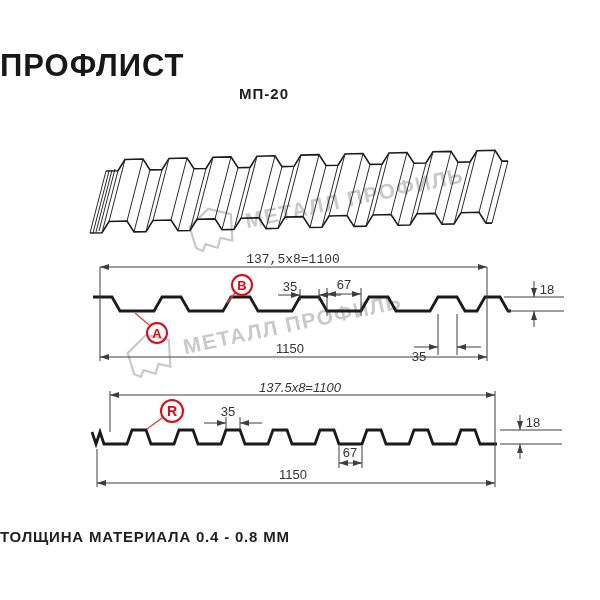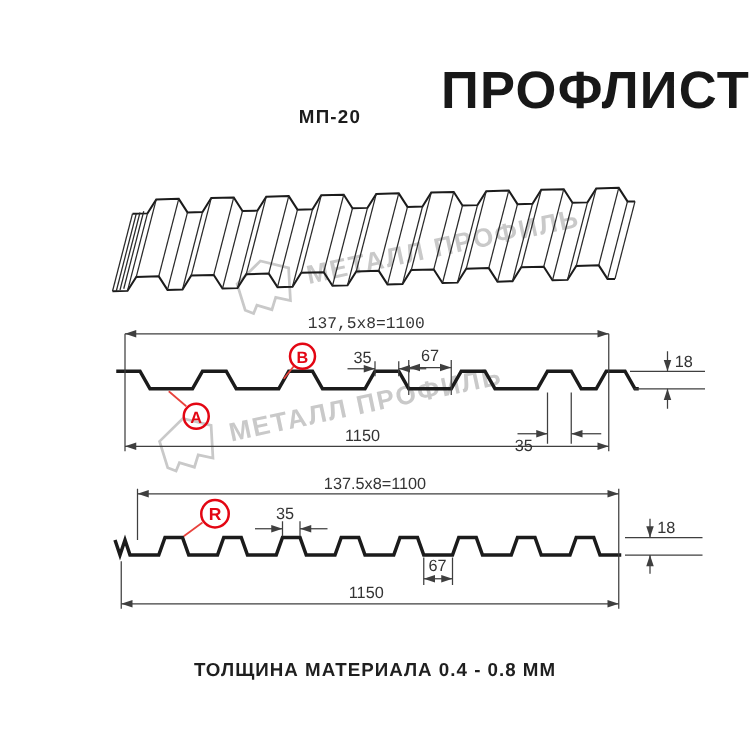--- a/index.html
+++ b/index.html
@@ -1,22 +1,22 @@
 <!DOCTYPE html>
 <html><head>
 <meta charset="utf-8">
 <style>
   html,body{margin:0;padding:0;}
   body{width:600px;height:600px;position:relative;background:#ffffff;overflow:hidden;
        font-family:"Liberation Sans",sans-serif;}
-  .title{position:absolute;left:0;top:48px;width:600px;text-align:right;
-         font-size:42px;font-weight:800;letter-spacing:1px;color:#181818;}
+  .title{position:absolute;left:0;top:48px;width:600px;text-align:left;
+         font-size:31px;font-weight:800;letter-spacing:1px;color:#181818;}
   .subtitle{position:absolute;left:0;top:85px;width:528px;text-align:center;
          font-size:15px;font-weight:600;letter-spacing:1px;color:#1c1c1c;}
-  .footer{position:absolute;left:0;top:528px;width:600px;text-align:center;
+  .footer{position:absolute;left:0;top:528px;width:600px;
          font-size:15px;font-weight:600;letter-spacing:0.8px;color:#1f1f1f;}
   .dim{position:absolute;font-size:13px;color:#343434;white-space:nowrap;
        transform:translate(-50%,-50%);}
   .circ{position:absolute;border:2px solid #e30613;border-radius:50%;color:#e30613;
         display:flex;align-items:center;justify-content:center;font-weight:bold;
         box-sizing:border-box;background:transparent;}
   .wm{position:absolute;display:flex;align-items:center;gap:9px;
       transform:rotate(-12deg);transform-origin:left center;color:#c9c9c9;}
   .wm-text{font-size:21px;font-weight:700;letter-spacing:1.5px;white-space:nowrap;}
   svg.linework{position:absolute;left:0;top:0;}
@@ -155,21 +155,21 @@
 <span class="dim" style="left:419px;top:356px;">35</span>
 <span class="dim" style="left:290px;top:348px;">1150</span>
 
 <div class="circ" style="left:146px;top:322px;width:22px;height:22px;font-size:13px;">
   <span>A</span>
 </div>
 <div class="circ" style="left:231px;top:274px;width:22px;height:22px;font-size:13px;">
   <span>B</span>
 </div>
 
-<span class="dim" style="left:300px;top:387px;">137.5x8=1100</span>
+<span class="dim" style="left:300px;top:387px;font-style:italic;">137.5x8=1100</span>
 <span class="dim" style="left:228px;top:411px;">35</span>
 <span class="dim" style="left:350px;top:452px;">67</span>
 <span class="dim" style="left:533px;top:422px;">18</span>
 <span class="dim" style="left:293px;top:474px;">1150</span>
 
 <div class="circ" style="left:160px;top:399px;width:24px;height:24px;font-size:14px;">
   <span>R</span>
 </div>
 
 <div class="footer">ТОЛЩИНА МАТЕРИАЛА 0.4 - 0.8 ММ</div>

